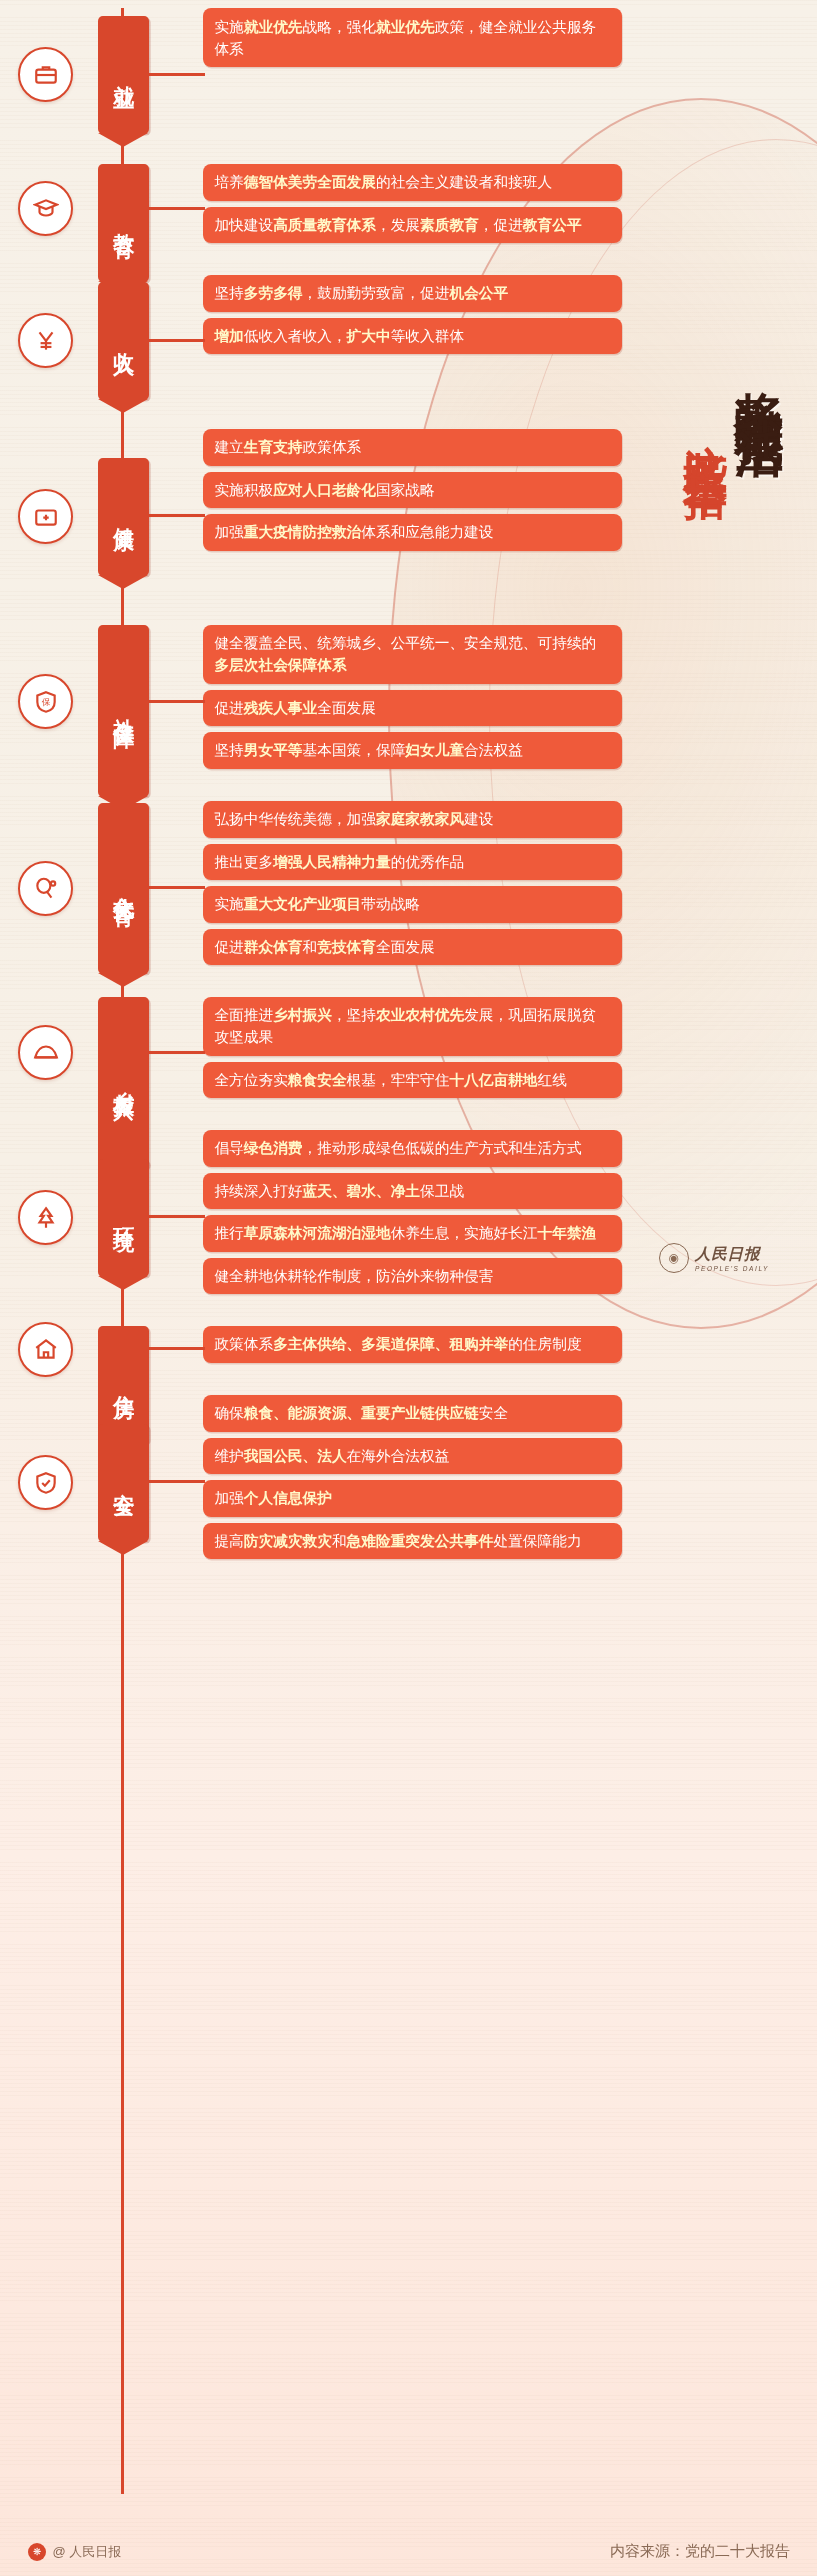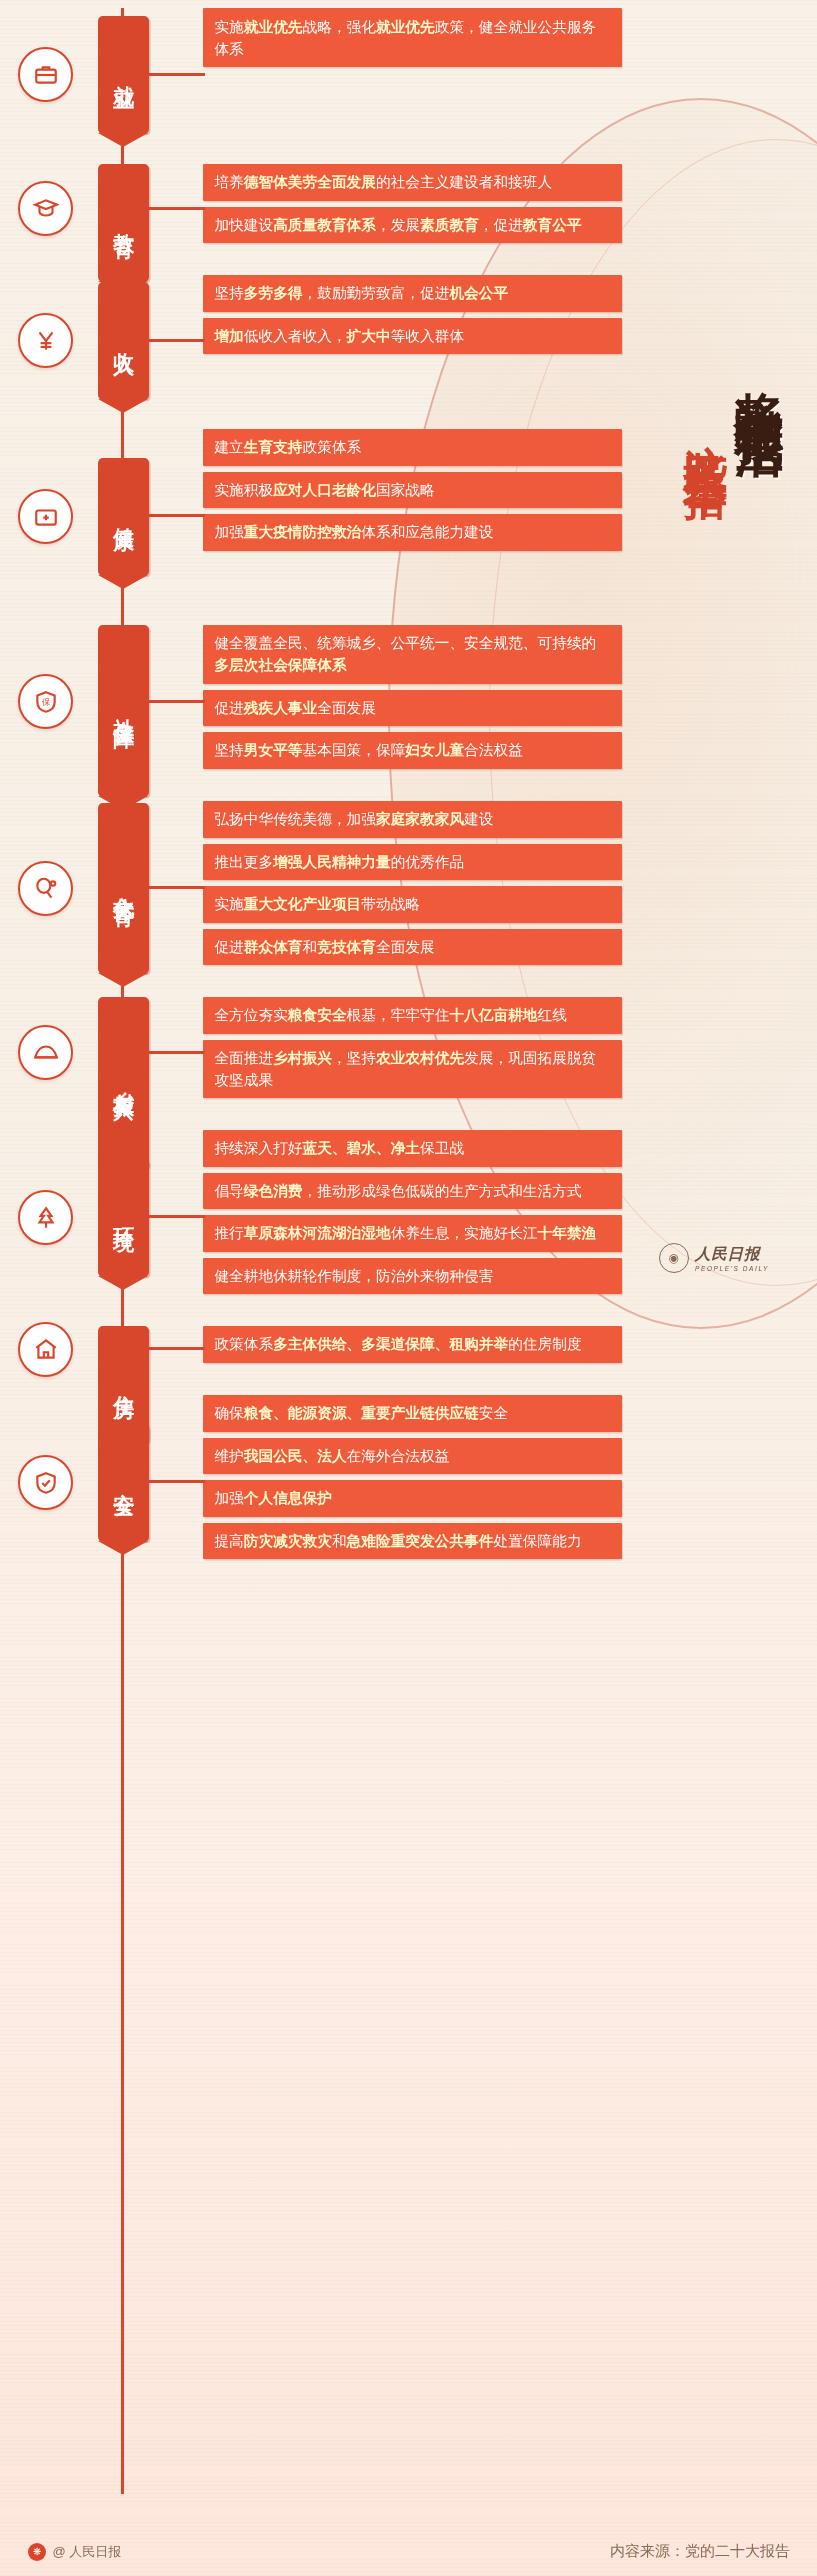--- a/index.html
+++ b/index.html
@@ -131,21 +131,21 @@
     border-top:14.7px solid #d8472c;
   }
   .bars{
     position:absolute;
     left:203px;
     width:419px;
   }
   .bar{
     background:#ef5a3a;
     color:#fff;
-    border-radius:1px;
+    border-radius:8px;
     margin-bottom:5.7px;
     padding:7.4px 11.4px;
     font-size:14.7px;
     line-height:1.5;
     box-shadow:0.8px 1.6px 0 rgba(160,50,30,.20);
   }
   .bar b{font-weight:bold;color:#fff9c9;}
   
   .connector{
     position:absolute;
@@ -279,36 +279,36 @@
             <ellipse cx="10" cy="9" rx="6" ry="6.5"></ellipse>
             <path d="M12.5 14l4.5 6"></path>
             <circle cx="18.5" cy="7" r="2"></circle>
           </svg>
         </div>
         <div class="tag" style="height: 144px; top: 1.6px;">文化体育</div>
         <div class="connector" style="top: 85px; width: 82px;"></div>
       </div>
       <div class="section" style="top: 997px;">
         <div class="bars">
+          <div class="bar"><span>全面推进</span><b>乡村振兴</b><span>，坚持</span><b>农业农村优先</b><span>发展，巩固拓展脱贫攻坚成果</span></div>
           <div class="bar"><span>全方位夯实</span><b>粮食安全</b><span>根基，牢牢守住</span><b>十八亿亩耕地</b><span>红线</span></div>
-          <div class="bar"><span>全面推进</span><b>乡村振兴</b><span>，坚持</span><b>农业农村优先</b><span>发展，巩固拓展脱贫攻坚成果</span></div>
         </div>
         <div class="icon" style="top: 28px;">
           <svg viewBox="0 0 24 24" fill="none" stroke="#d8472c" stroke-width="2">
             <path d="M2 16c2-7 5-10 10-10s8 3 10 10z"></path>
             <path d="M2 16h20"></path>
           </svg>
         </div>
         <div class="tag" style="height: 144px; top: 0px;">乡村振兴</div>
         <div class="connector" style="top: 54px; width: 82px;"></div>
       </div>
       <div class="section" style="top: 1130px;">
         <div class="bars">
+          <div class="bar"><span>倡导</span><b>绿色消费</b><span>，推动形成绿色低碳的生产方式和生活方式</span></div>
           <div class="bar"><span>持续深入打好</span><b>蓝天、碧水、净土</b><span>保卫战</span></div>
-          <div class="bar"><span>倡导</span><b>绿色消费</b><span>，推动形成绿色低碳的生产方式和生活方式</span></div>
           <div class="bar"><span>推行</span><b>草原森林河流湖泊湿地</b><span>休养生息，实施好长江</span><b>十年禁渔</b></div>
           <div class="bar"><span>健全耕地休耕轮作制度，防治外来物种侵害</span></div>
         </div>
         <div class="icon" style="top: 60px;">
           <svg viewBox="0 0 24 24" fill="none" stroke="#d8472c" stroke-width="2">
             <path d="M12 3l5 7h-3l4 6H6l4-6H7z"></path>
             <path d="M12 16v5"></path>
           </svg>
         </div>
         <div class="tag" style="height: 90px; top: 29px;">环境</div>

